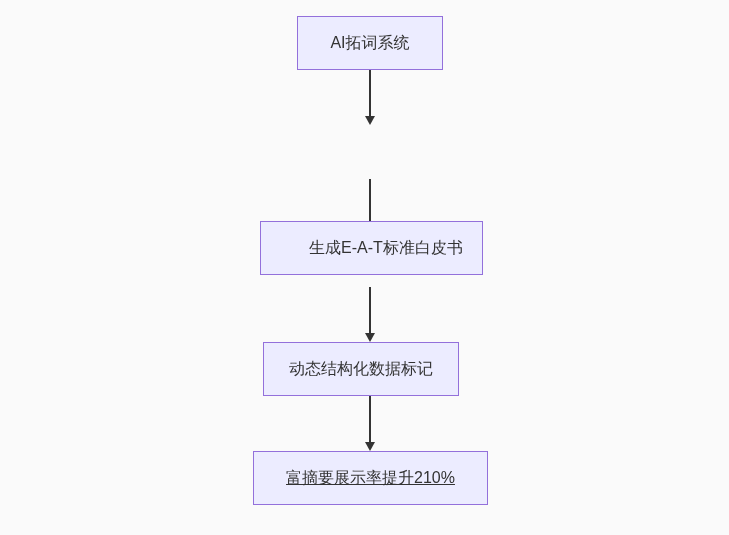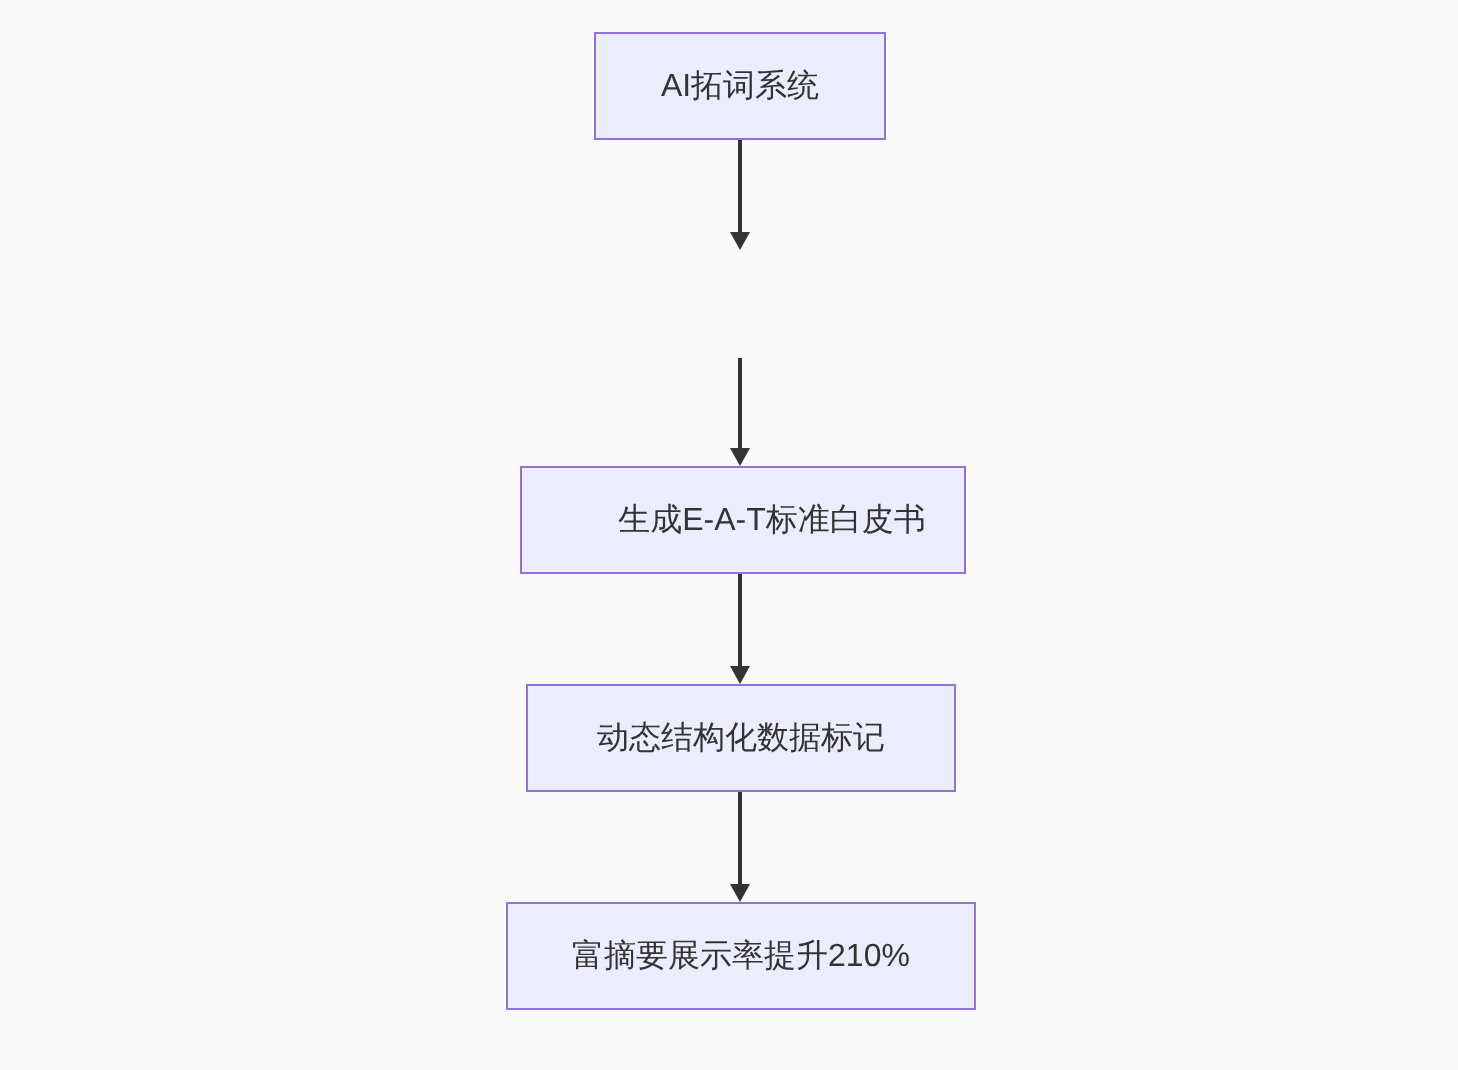--- a/index.html
+++ b/index.html
@@ -23,23 +23,23 @@
     font-size: 16px;
     display: flex;
     align-items: center;
     justify-content: center;
     text-align: center;
     height: 54px;
     white-space: nowrap;
   }
   .node-1 { left: 297px; top: 16px;  width: 146px; }
   .node-2 { left: 275px; top: 125px; width: 192px; }
-  .node-3 { left: 260px; top: 233px; width: 223px; padding-left: 29px; }
-  .node-4 { left: 263px; top: 342px; width: 215px; }
-  .node-5 { left: 253px; top: 451px; width: 235px; }
+  .node-3 { left: 260px; top: 221px; width: 223px; padding-left: 29px; }
+  .node-4 { left: 263px; top: 342px; width: 196px; }
+  .node-5 { left: 253px; top: 451px; width: 235px; text-decoration: underline; }
 
   .edge {
     position: absolute;
     left: 364px;          
     width: 13px;
   }
   .edge-1 { top: 70px;  height: 55px; }
   .edge-2 { top: 179px; height: 54px; }
   .edge-3 { top: 287px; height: 55px; }
   .edge-4 { top: 396px; height: 55px; }

